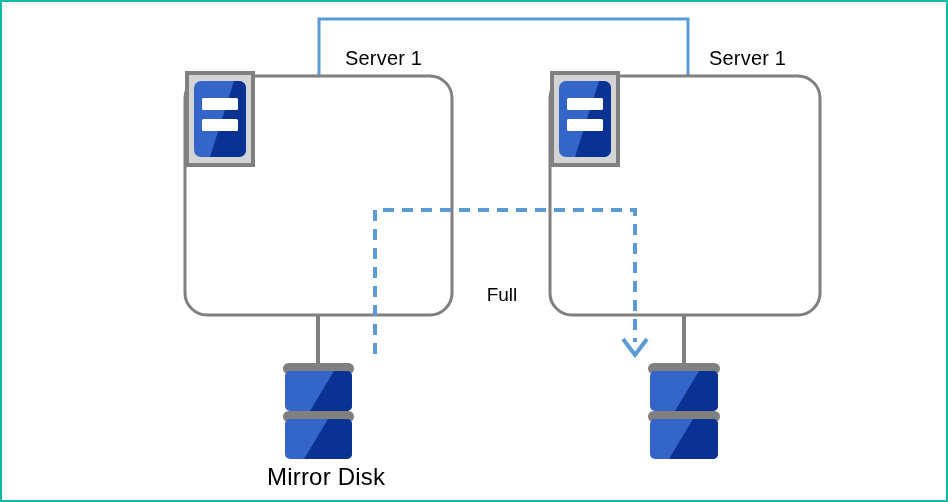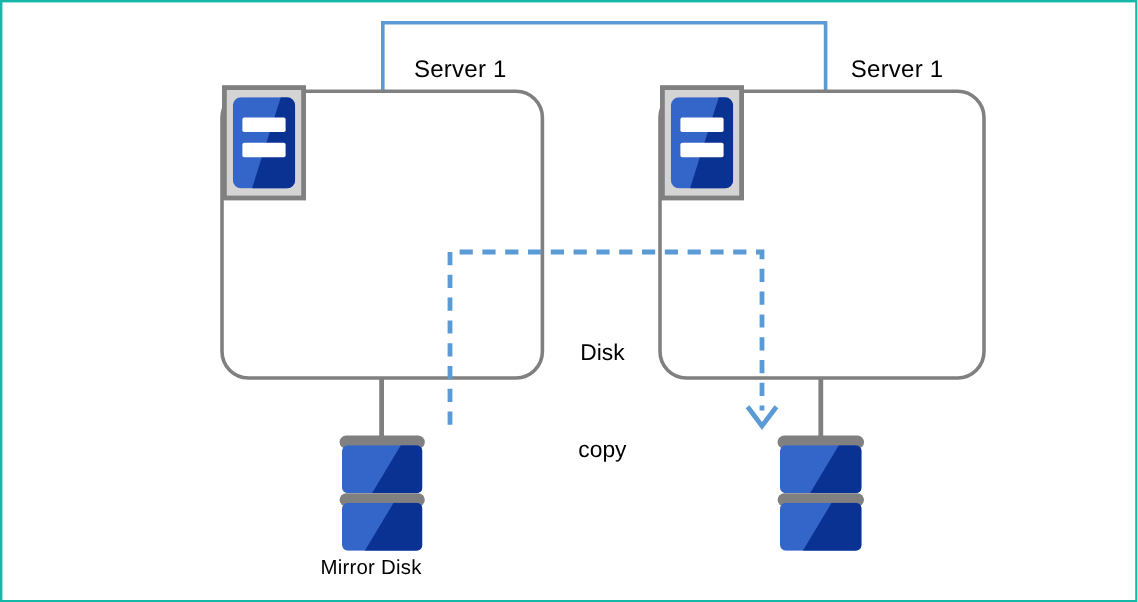--- a/index.html
+++ b/index.html
@@ -32,21 +32,21 @@
     color: #000000;
     font-family: "Liberation Sans", sans-serif;
     white-space: pre;
     line-height: 1.25;
   }
   .server-label {
     font-size: 20px;
     letter-spacing: 0.2px;
   }
   .disk-label {
-    font-size: 17px;
+    font-size: 24px;
     letter-spacing: 0.2px;
   }
   .copy-label {
     font-size: 19px;
     text-align: center;
     line-height: 1.42;
   }
 </style>
 </head>
 <body>
@@ -144,19 +144,18 @@
       </g>
     </g>
 
   </svg>
 
   <div class="label server-label" style="left:343px; top:44px;">Server 1</div>
 
   <div class="label server-label" style="left:707px; top:44px;">Server 1</div>
 
   <div class="label copy-label" style="left:455px; top:226px; width:90px;">
-    <div>Disk</div>
-    <div>copy</div>
+    <div>Full</div>
   </div>
 
   <div class="label disk-label" style="left:265px; top:460px;">Mirror Disk</div>
 
 </div>
 
 </body></html>

